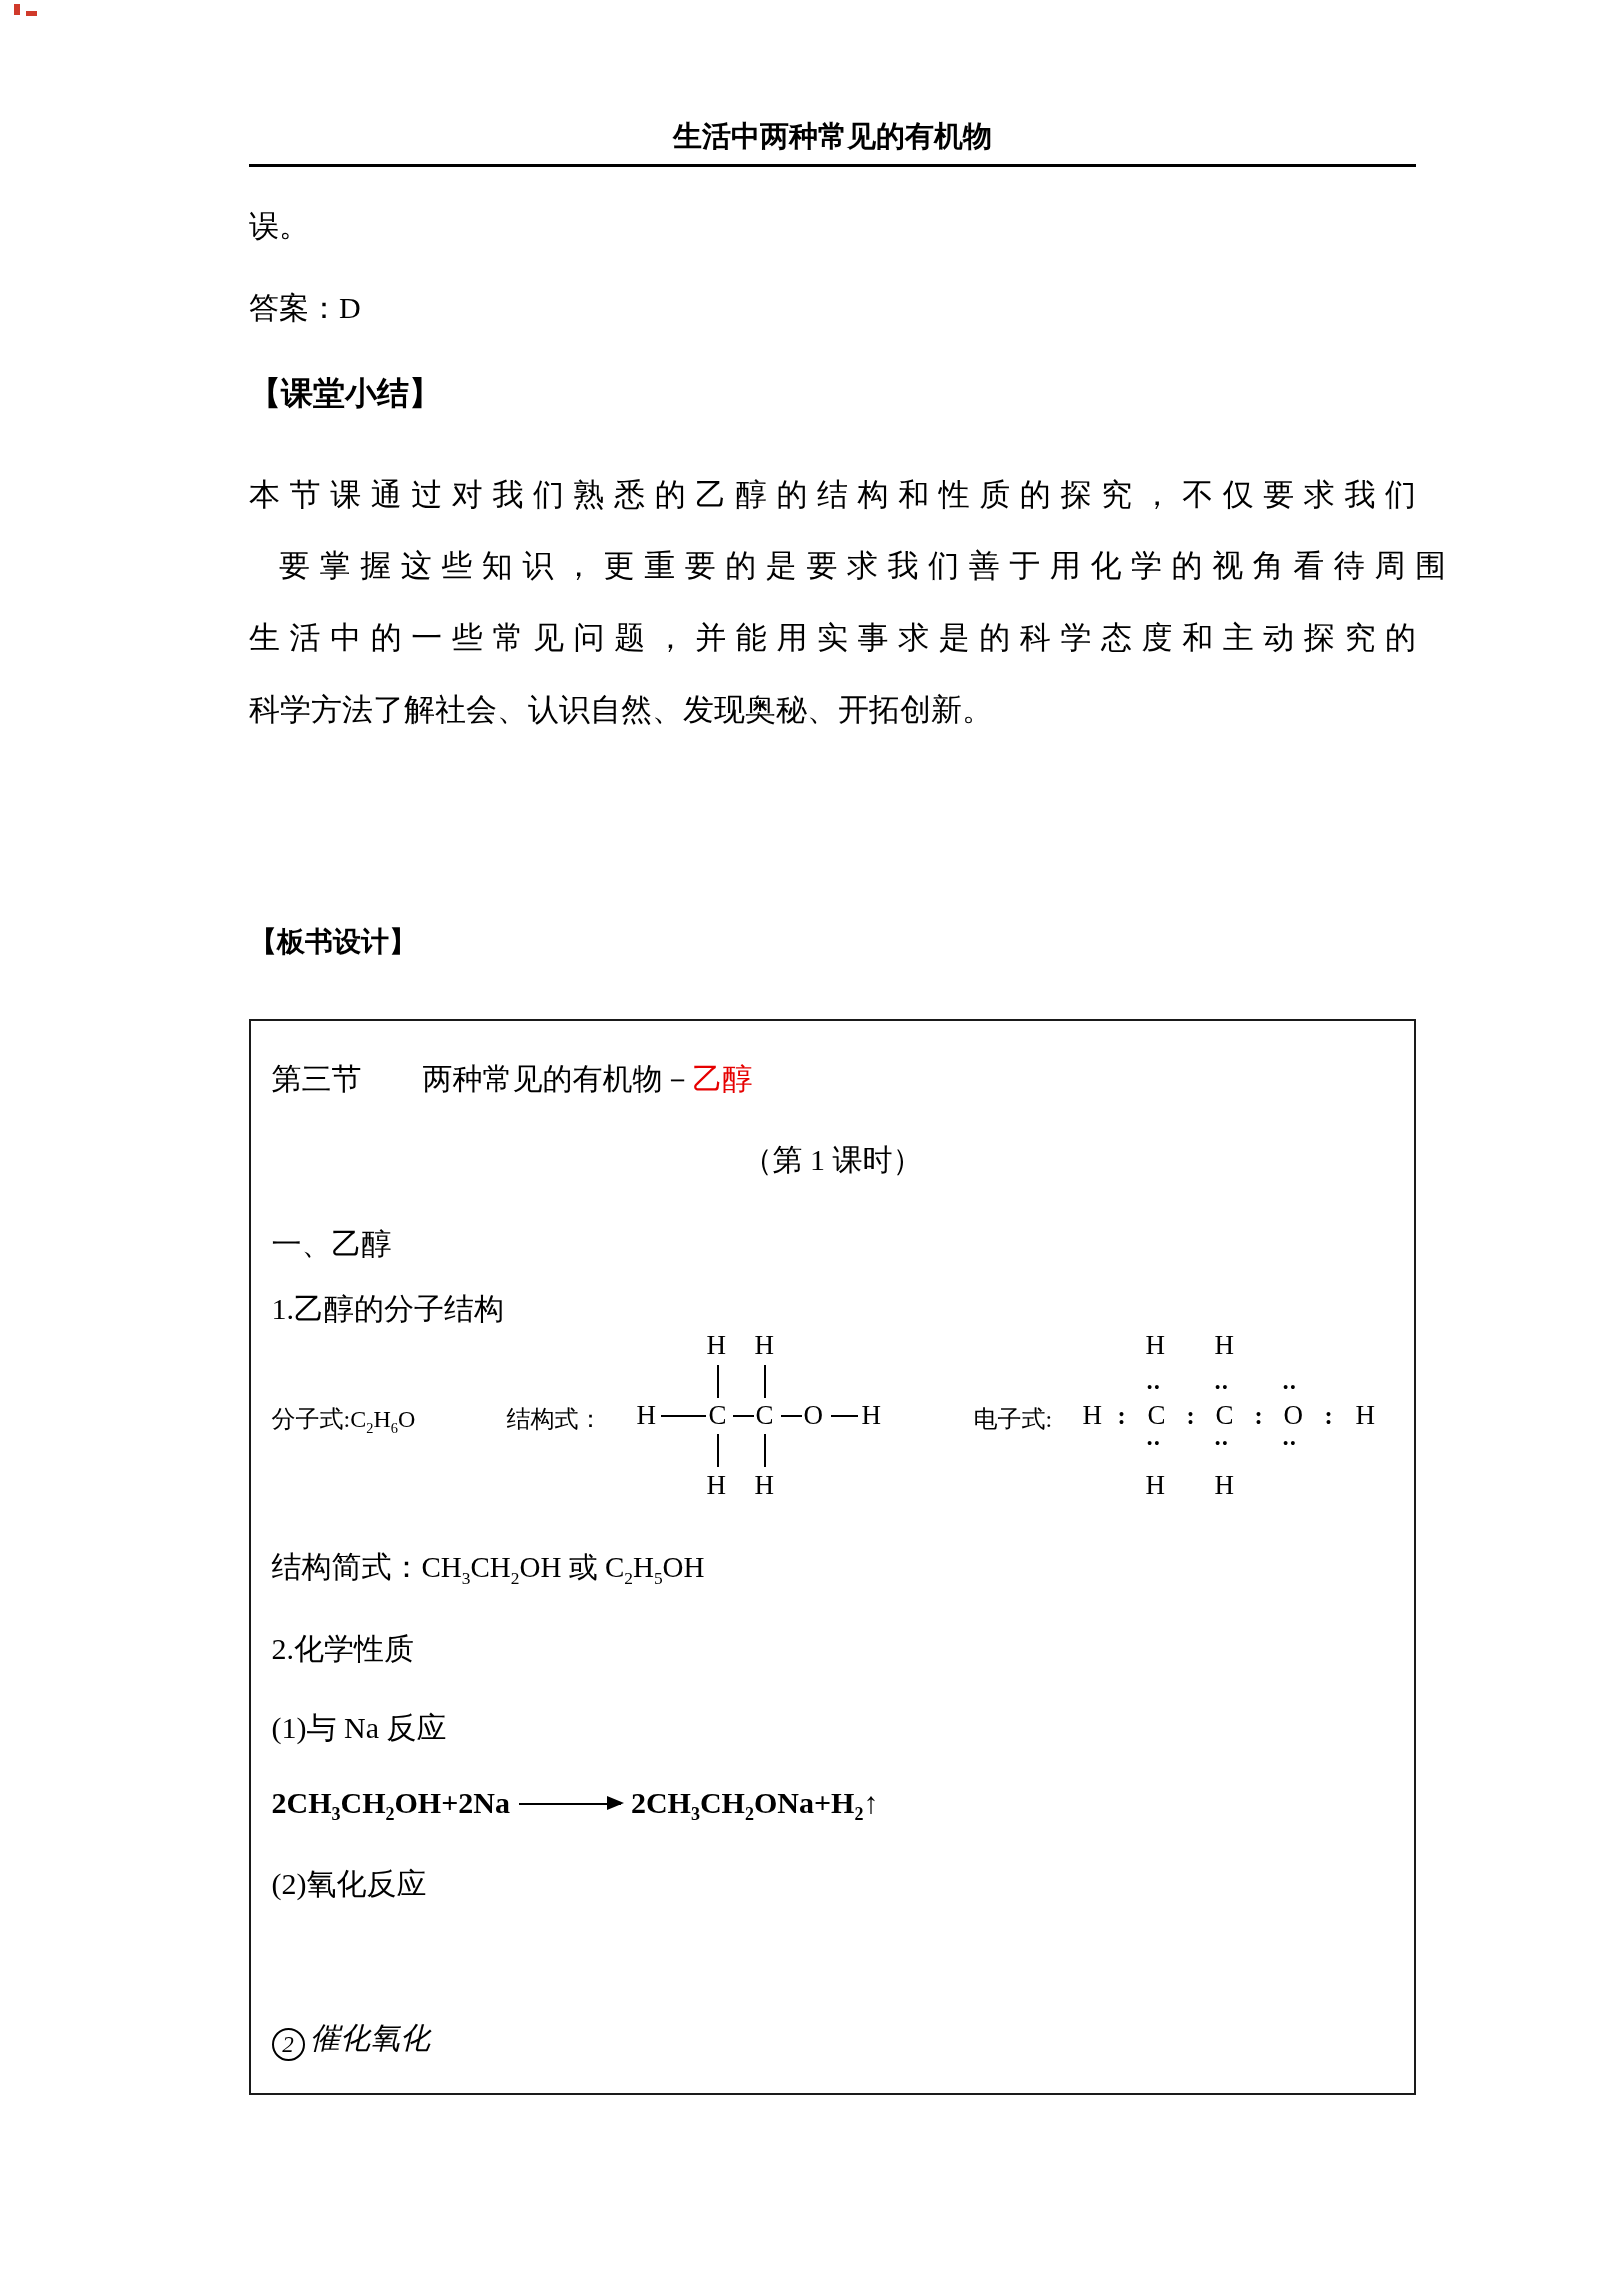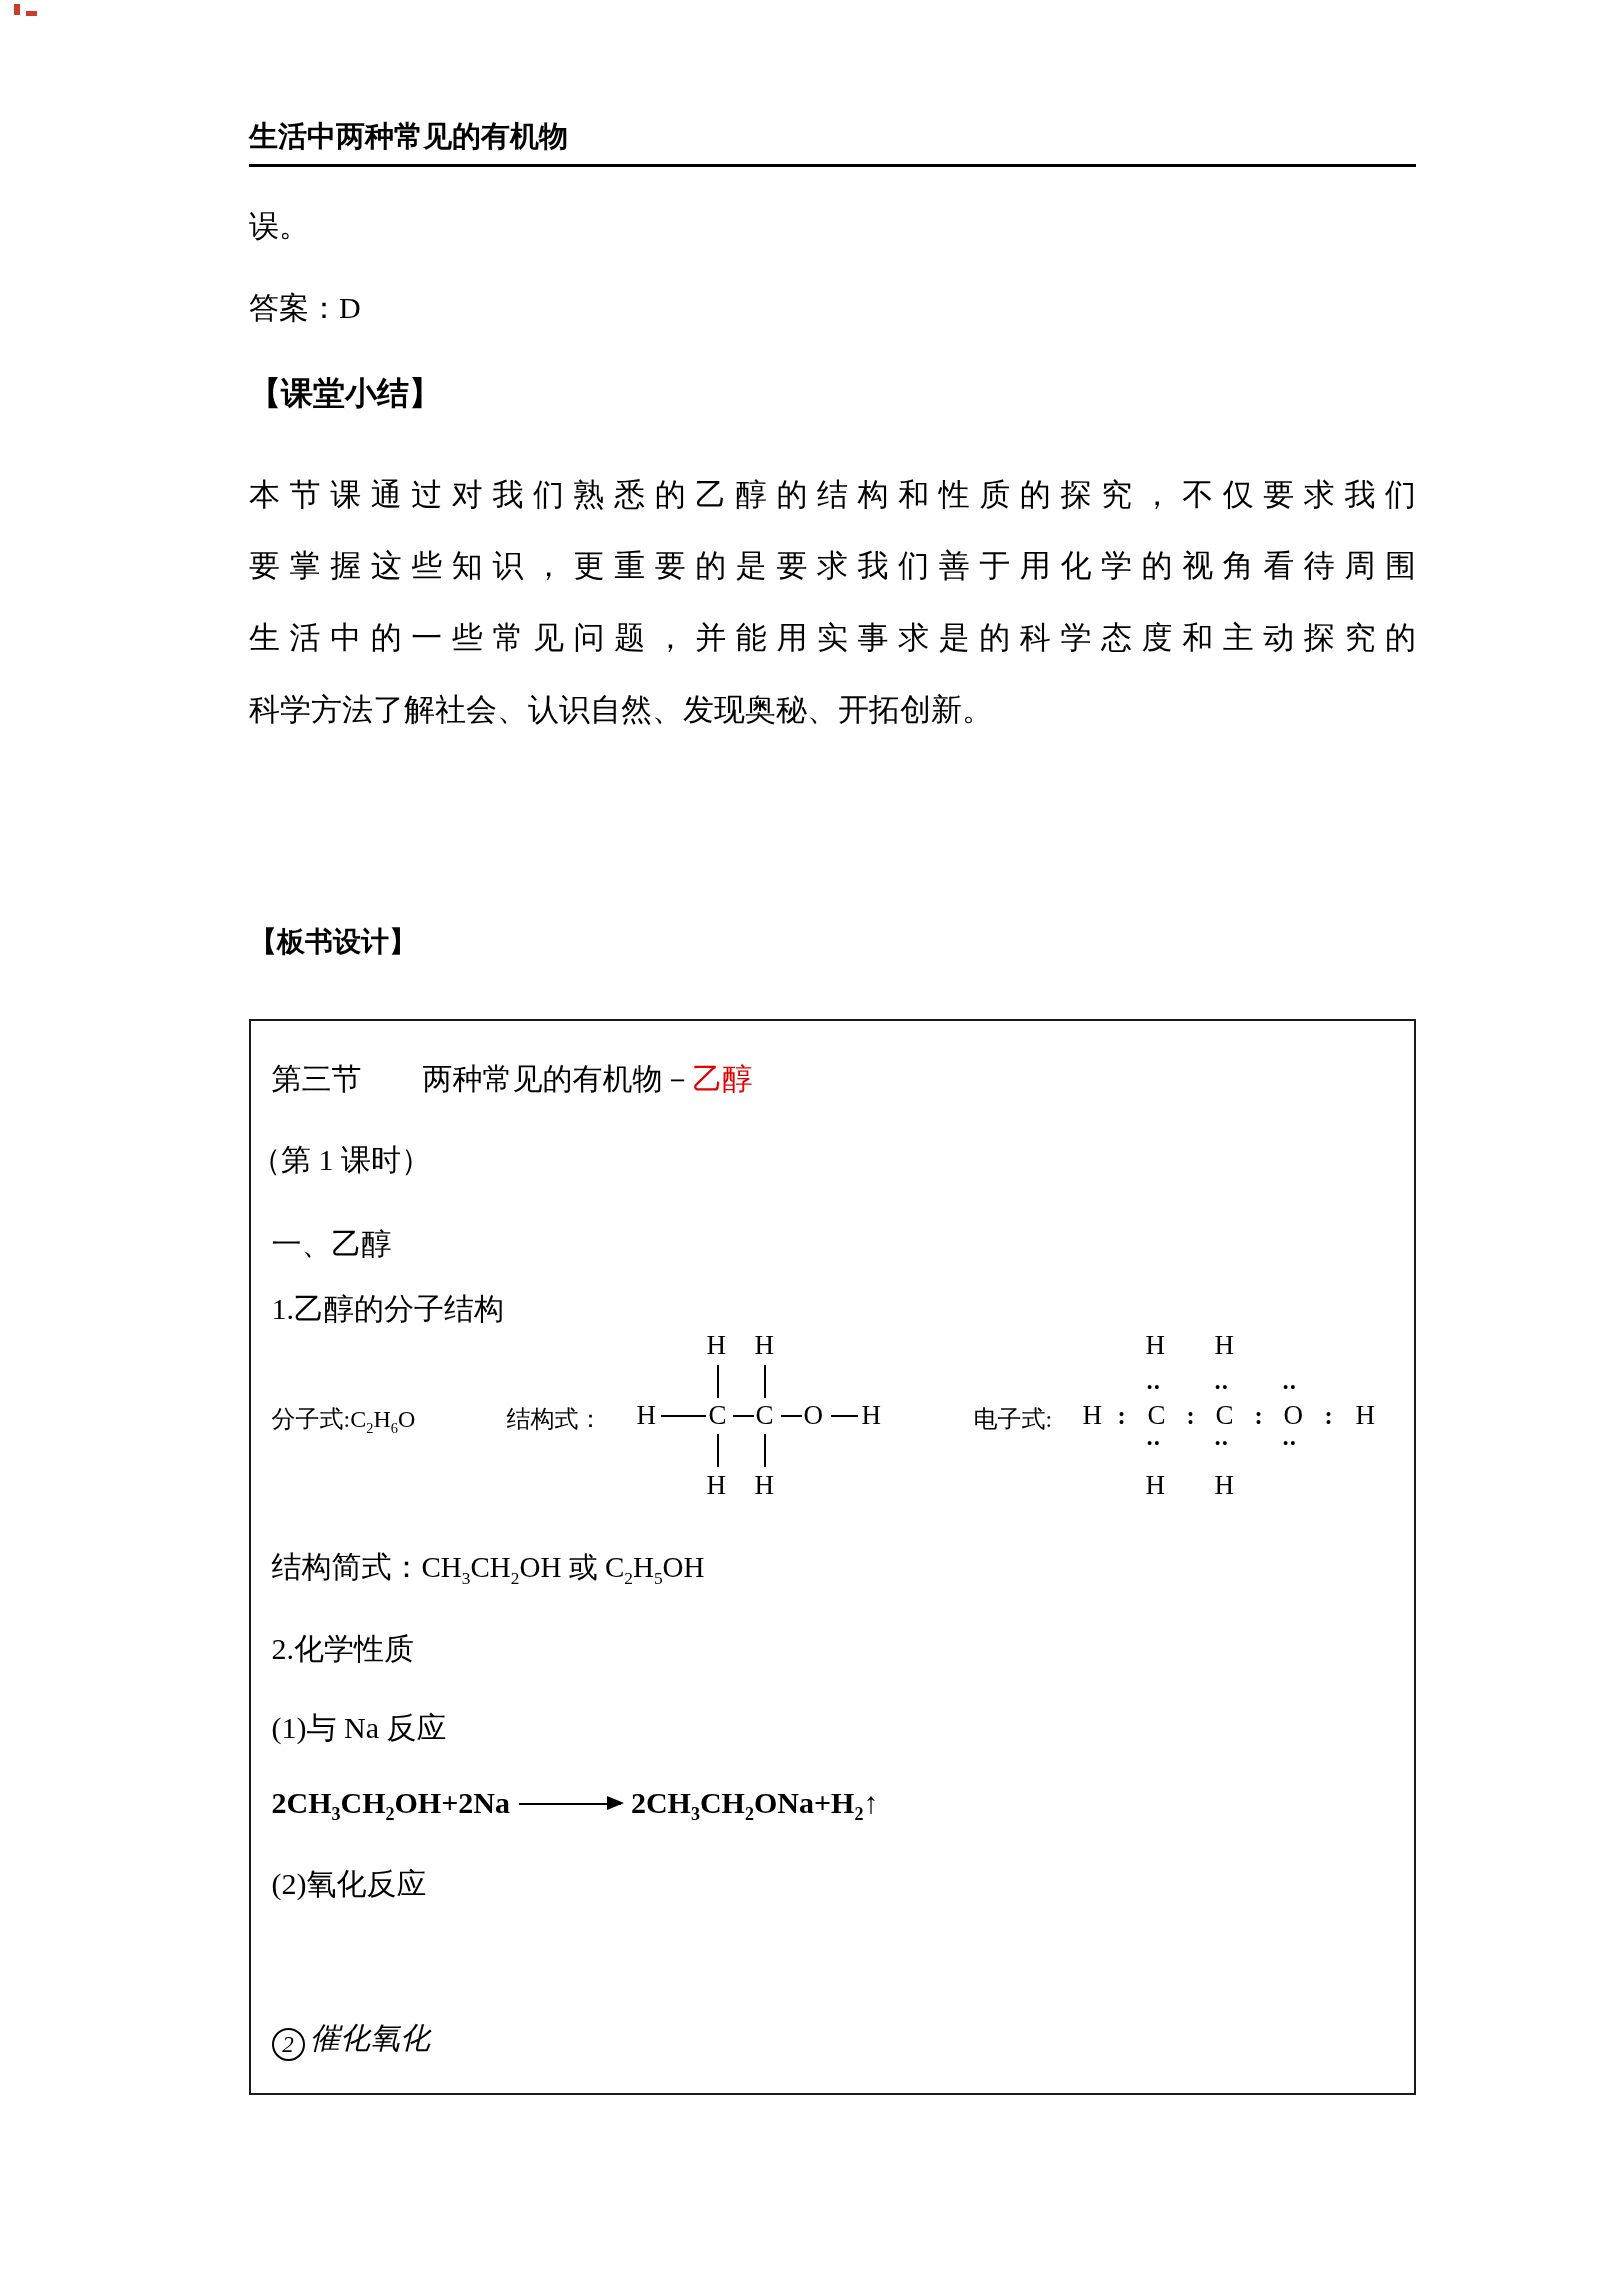--- a/index.html
+++ b/index.html
@@ -4,21 +4,21 @@
 <style>
   * { margin:0; padding:0; box-sizing:border-box; }
   html,body { background:#888; }
   .page {
     position:relative; width:1623px; height:2295px; background:#ffffff;
     font-family:"Liberation Serif","DejaVu Serif",serif; color:#000; overflow:hidden;
   }
   .abs { position:absolute; white-space:nowrap; }
   .line { font-size:30px; line-height:1.2; }
   .bold { font-weight:bold; }
-  .center { }
+  .center { text-align:center; }
   .content-w { left:249px; width:1167px; }
 
   .hrule { left:249px; width:1167px; height:2.7px; background:#000; }
 
   .para-line { left:249px; width:1167px; font-size:31px; text-align:justify; text-align-last:justify; }
   .para-last { text-align-last:left; }
 
   .board-box { left:249px; top:1019px; width:1167px; height:1076px; border:2px solid #1a1a1a; }
 
   sub { font-size:0.60em; line-height:0; }
@@ -65,21 +65,21 @@
   </div>
 
   <div class="abs content-w center bold" style="top:117px;font-size:29px;">生活中两种常见的有机物</div>
   <div class="abs hrule" style="top:164px;"></div>
 
   <div class="abs line" style="left:249px;top:208px;">误。</div>
   <div class="abs line" style="left:249px;top:290px;">答案：D</div>
   <div class="abs line bold" style="left:249px;top:374px;font-size:32px;">【课堂小结】</div>
 
   <div class="abs para-line" style="top:474px;">本节课通过对我们熟悉的乙醇的结构和性质的探究，不仅要求我们</div>
-  <div class="abs para-line" style="top:545px;">要掌握这些知识，更重要的是要求我们善于用化学的视角看待周围</div>
+  <div class="abs para-line" style="top:545px;margin-left:30px;">要掌握这些知识，更重要的是要求我们善于用化学的视角看待周围</div>
   <div class="abs para-line" style="top:617px;">生活中的一些常见问题，并能用实事求是的科学态度和主动探究的</div>
   <div class="abs para-line para-last" style="top:689px;">科学方法了解社会、认识自然、发现奥秘、开拓创新。</div>
 
   <div class="abs line bold" style="left:249px;top:925px;font-size:28px;">【板书设计】</div>
 
   <div class="abs board-box">
 
     <div class="abs line" style="left:20.5px;top:40px;">
       <span>第三节</span><span style="display:inline-block;width:61px;"></span><span>两种常见的有机物－</span><span style="color: rgb(230, 0, 0);">乙醇</span>
     </div>

